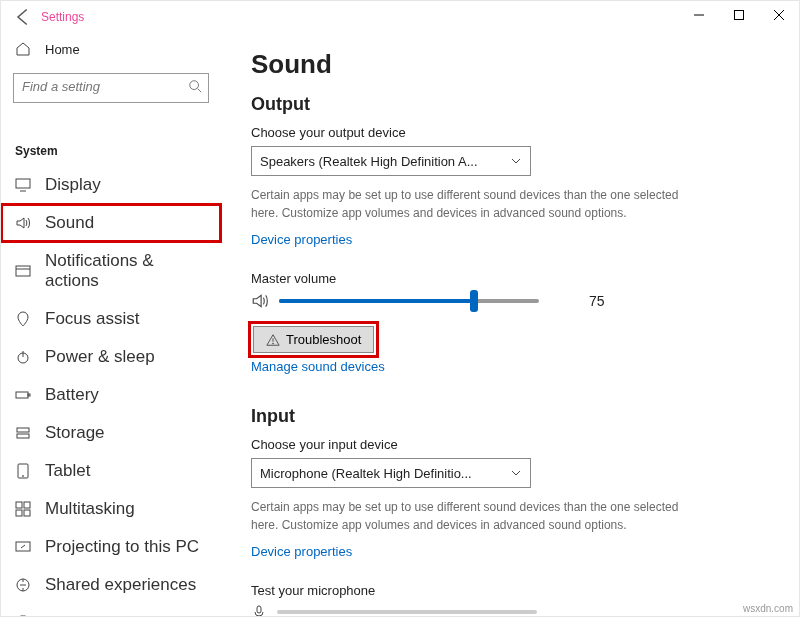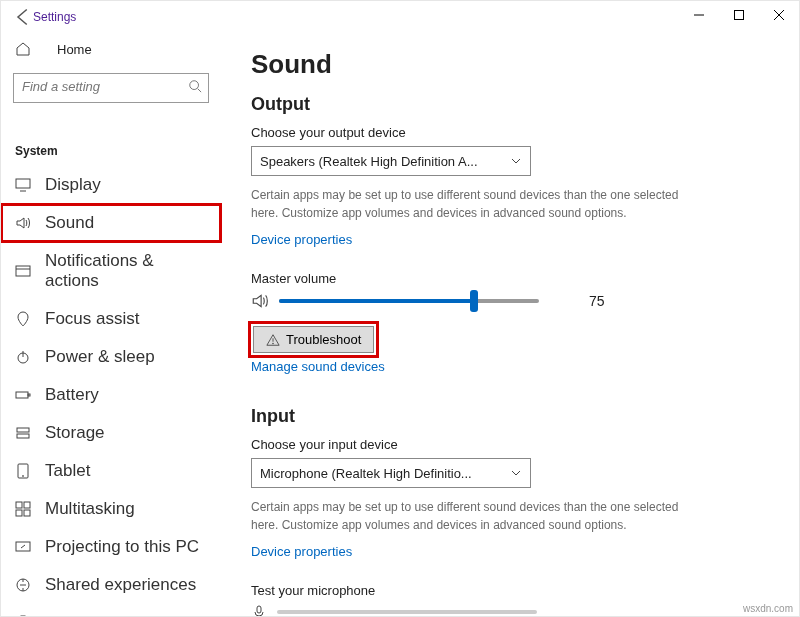--- a/index.html
+++ b/index.html
@@ -1,24 +1,24 @@
 <!DOCTYPE html>
 <html><head>
 <meta charset="utf-8">
 <style>
   * { box-sizing: border-box; margin: 0; padding: 0; font-family: "Segoe UI", Arial, sans-serif; }
   body { width: 800px; height: 617px; background: #fff; overflow: hidden; position: relative; font-size: 13px; color: #222; border:1px solid #e6e6e6;}
   .titlebar { display:flex; align-items:center; height:32px; padding-left:12px; }
   .titlebar .back { width:20px; height:20px; display:flex; align-items:center; justify-content:center; color:#555; }
-  .titlebar .title { font-size:12px; color:#4c1d95; }
+  .titlebar .title { margin-left:8px; font-size:12px; color:#ec4899; }
   .window-controls { position:absolute; top:0; right:0; display:flex; }
   .window-controls div { width:40px; height:28px; display:flex; align-items:center; justify-content:center; color:#444; }
   .layout { display:flex; height:calc(100% - 32px); }
   .sidebar { width:228px; padding:0 8px 0 0; }
-  .home { display:flex; align-items:center; padding:8px 14px; gap:26px; }
+  .home { display:flex; align-items:center; padding:8px 14px; gap:14px; }
   .home svg { width:16px; height:16px; }
   .search { margin:8px 12px 14px 12px; border:1px solid #999; height:30px; display:flex; align-items:center; padding:0 6px 4px 8px; justify-content:space-between; color:#777; }
   .section { font-weight:600; padding:4px 14px 8px; font-size:12px;margin-top:37px; }
   .nav-item { display:flex; align-items:center; gap:14px; padding:9px 14px; font-size:17px; color:#333; }
   .nav-item svg { width:16px; height:16px; flex:0 0 16px; }
   .nav-item.highlight { outline:3px solid #d40000; outline-offset:-2px; }
   .main { flex:1; padding:12px 22px 0 22px; overflow:hidden; }
   h1 { font-weight:600; font-size:26px; margin:4px 0 14px; }
   h2 { font-weight:600; font-size:18px; margin:10px 0 10px; }
   .label { font-size:13px; margin:10px 0 6px; }

